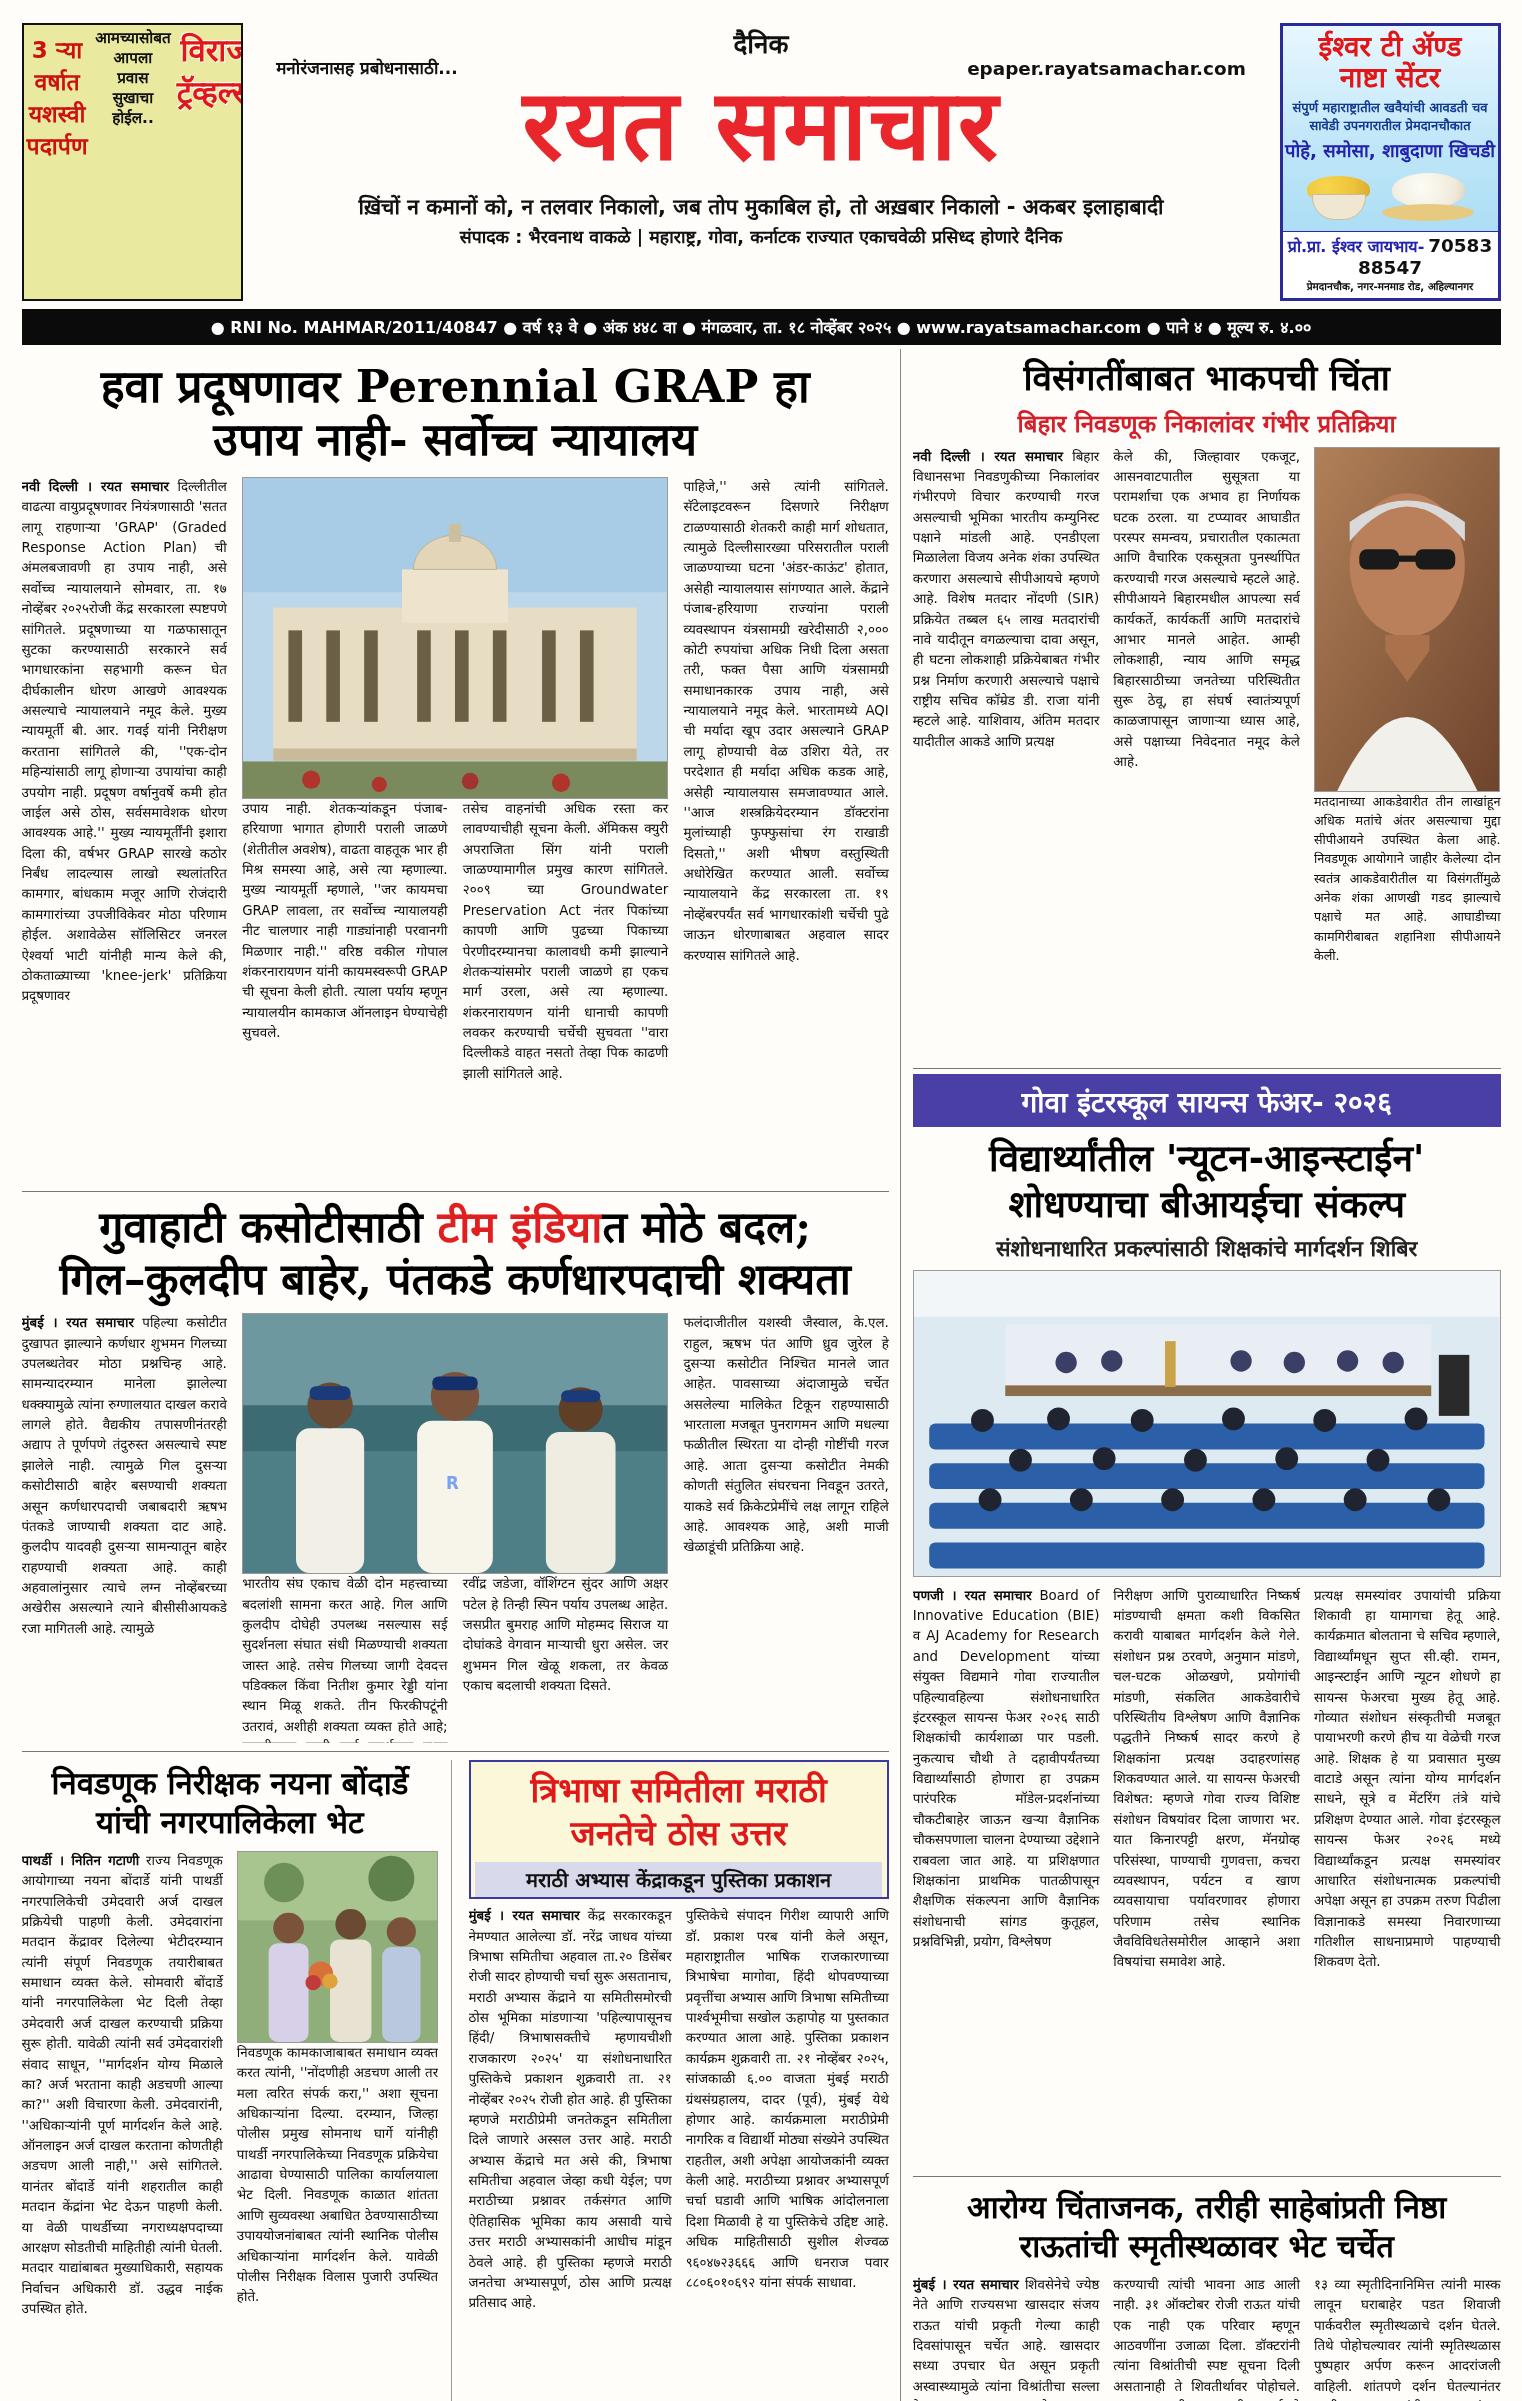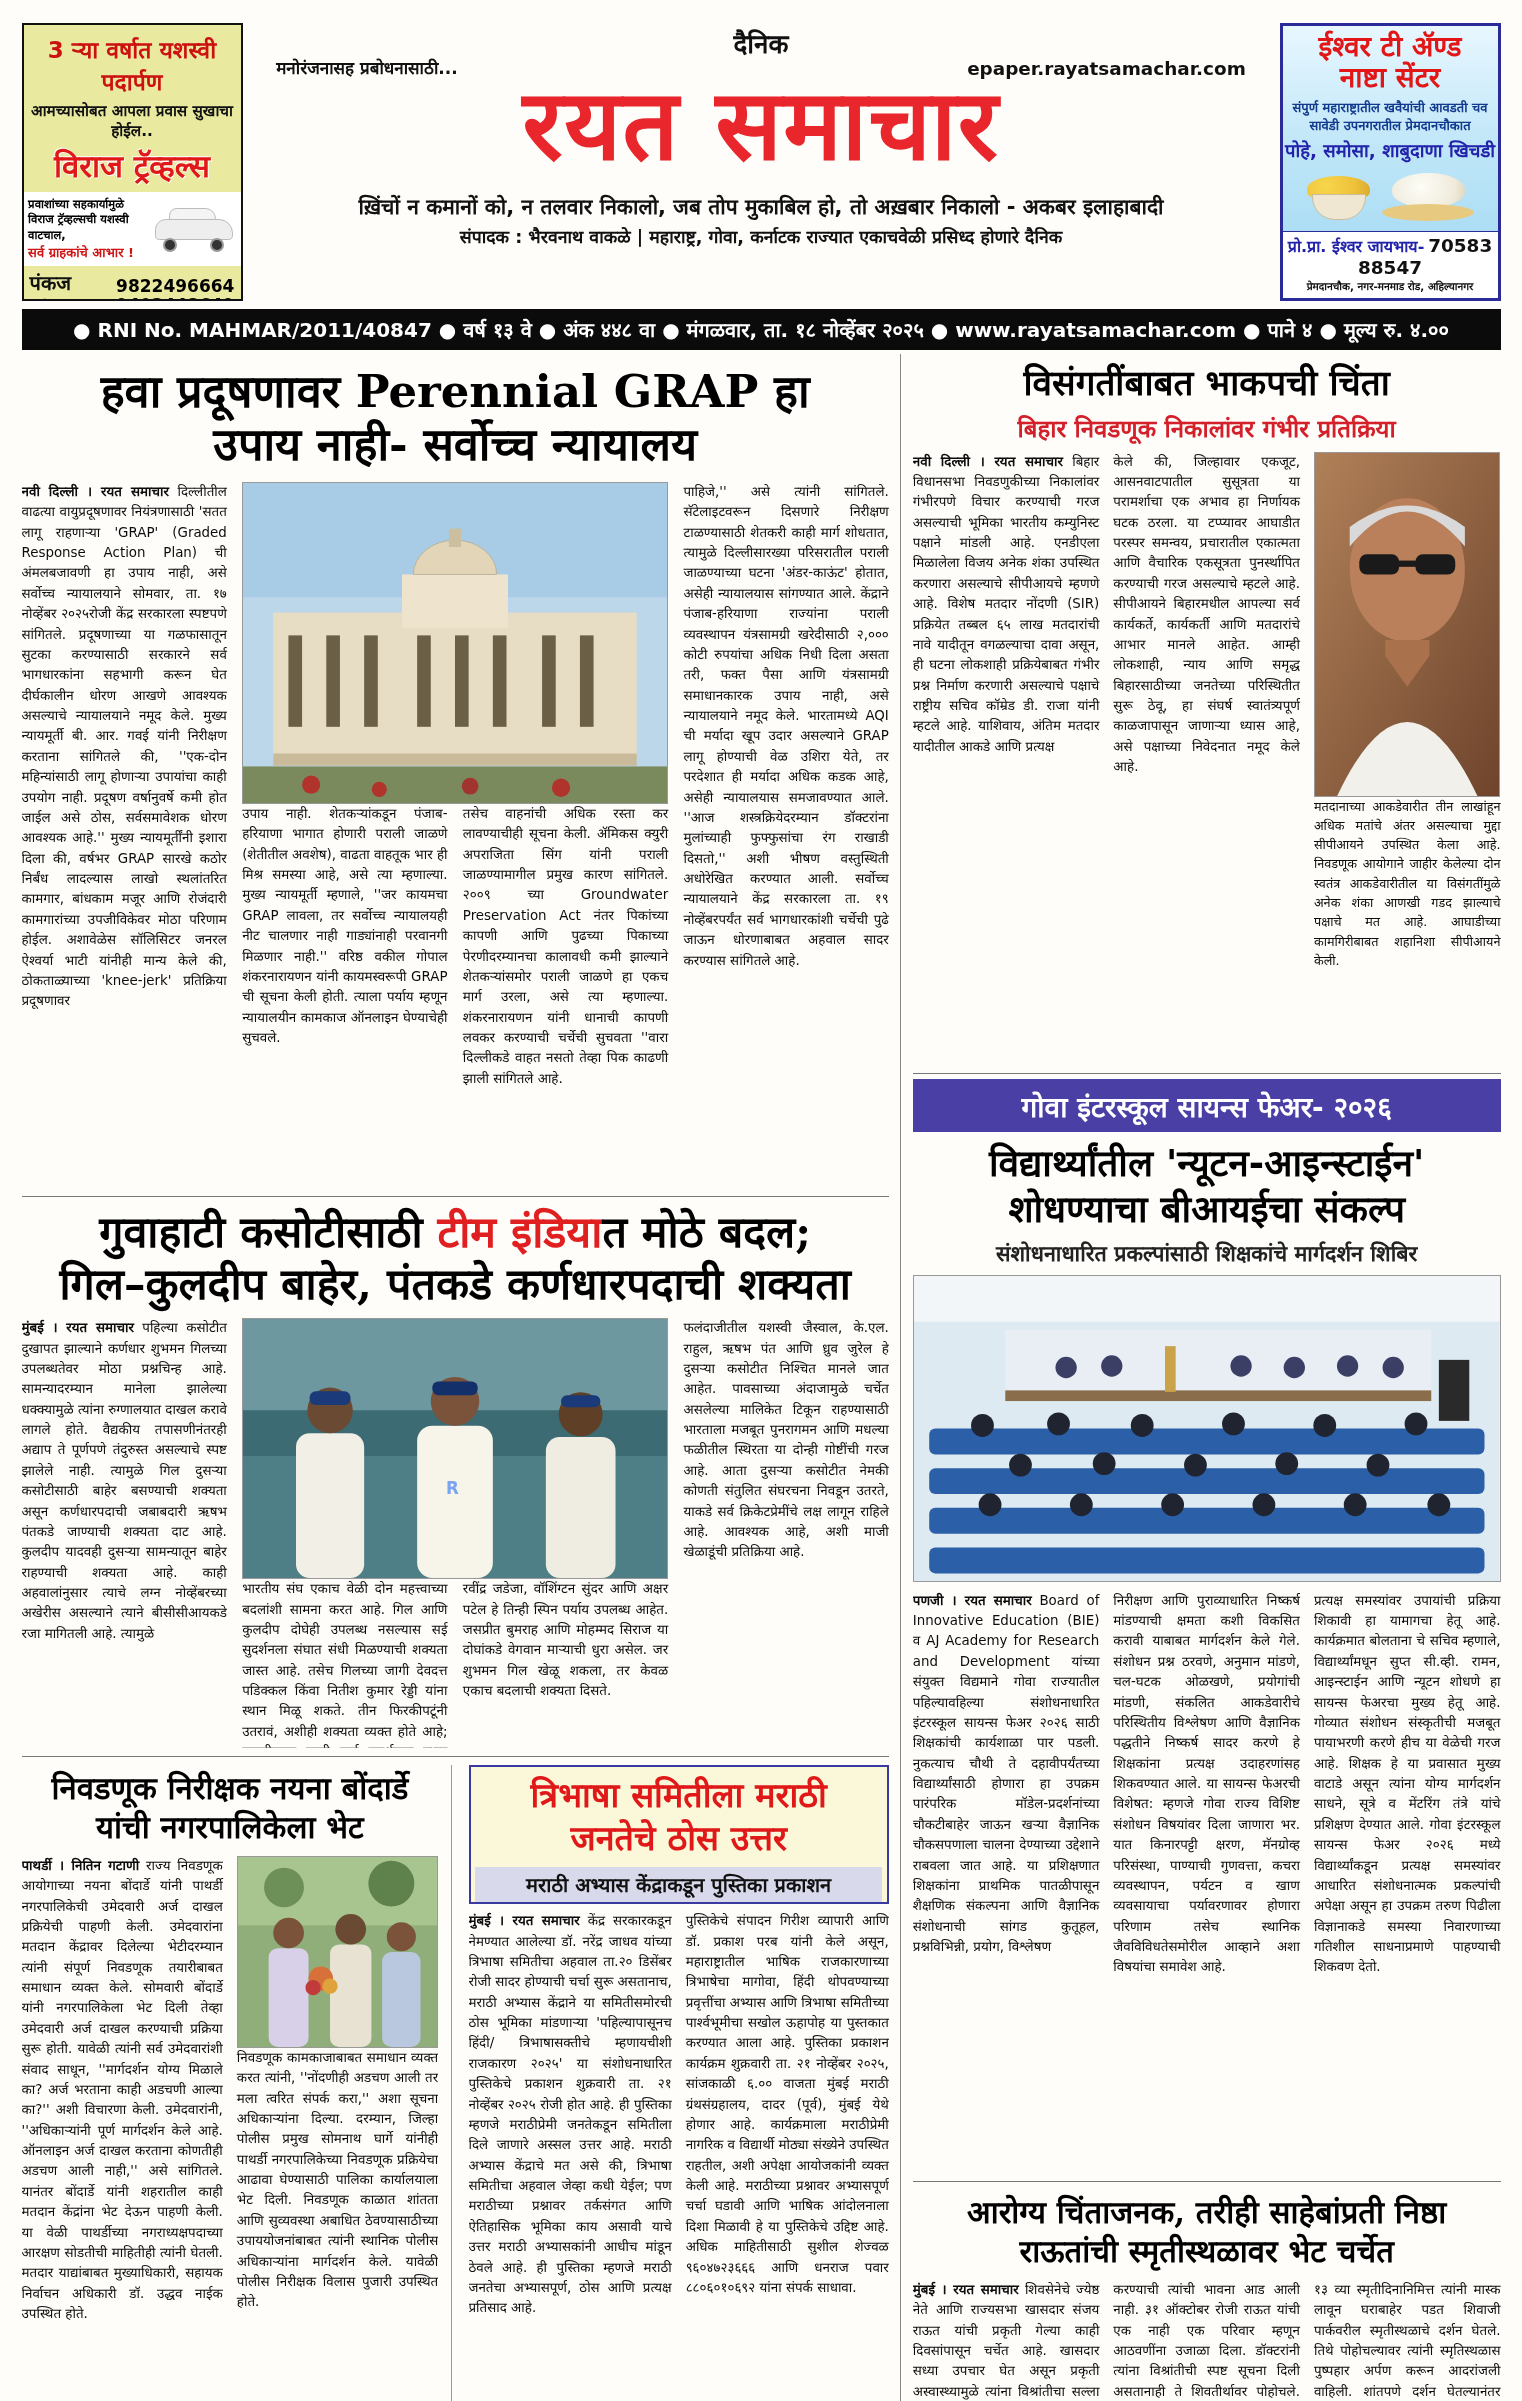--- a/index.html
+++ b/index.html
@@ -1,21 +1,21 @@
 <!DOCTYPE html>
 <html style="font-size:12.3px"><head>
 <meta charset="utf-8">
 <style>
   * { margin:0; padding:0; box-sizing:border-box; }
   body { background:#777; font-family:"DejaVu Sans", sans-serif; }
   .page { width:1522px; height:2401px; background:#fffdfa; margin:0 auto; position:relative; overflow:hidden; padding:23px 21.5px 0 21.5px; }
 
   
   .header { display:grid; grid-template-columns:221px 1fr 221px; gap:10.7px; height:278px; }
-  .ad-left { border:2.3px solid #111; background:#e9e9a0; display:flex; flex-direction:column; overflow:hidden; }
+  .ad-left { border:2.3px solid #111; background:#e9e9a0; display:flex; flex-direction:row; overflow:hidden; }
   .ad-left .t1 { color:#cc1111; font-weight:bold; font-size:23px; text-align:center; padding:7.7px 3.1px 1.5px; }
   .ad-left .t2 { color:#111; font-weight:bold; font-size:15.3px; text-align:center; padding:1.5px 4.6px; }
   .ad-left .t3 { color:#e01818; font-weight:bold; font-size:31px; text-align:center; text-shadow:0.8px 0.8px 0 #fff, -0.8px -0.8px 0 #fff; padding:3.1px 1.5px 6.1px; }
   .ad-left .mid { background:#fff; display:flex; align-items:center; gap:3.1px; padding:4.6px; flex:1; }
   .ad-left .mid .txt { font-size:11.5px; font-weight:bold; line-height:1.35; }
   .ad-left .mid .txt .red { color:#d01414; font-size:13px; }
   .car { width:84px; height:49px; position:relative; flex:none; }
   .car .bodyc { position:absolute; left:3.1px; right:3.1px; top:14px; height:21.5px; background:#eee; border-radius:10.7px 14px 4.6px 4.6px; border:0.8px solid #bbb; }
   .car .cab { position:absolute; left:17px; right:20px; top:3.1px; height:15.3px; background:#f4f4f4; border:0.8px solid #bbb; border-radius:7.7px 10.7px 0 0; }
   .car .w1,.car .w2 { position:absolute; bottom:1.5px; width:14px; height:14px; background:#333; border-radius:50%; border:2.3px solid #999; }
@@ -43,21 +43,21 @@
   .bowl .f { position:absolute; top:1.5px; left:1.5px; right:1.5px; height:26px; background:radial-gradient(circle at 30% 40%, #f7d64b, #eec23a 60%, #d9a92e); border-radius:50% 50% 40% 40%; }
   .plate { width:92px; height:48px; position:relative; }
   .plate .p { position:absolute; bottom:0; left:0; right:0; height:17px; background:#e7c980; border-radius:50%; }
   .plate .r { position:absolute; top:0; left:9.2px; right:9.2px; height:34px; background:radial-gradient(circle at 40% 40%, #fdfdf6, #efeadb 70%, #ddd2b8); border-radius:50% 50% 45% 45%; }
   .ad-right .strip { background:#fff; border-top:1.5px solid #2a2a99; padding:3.1px 3.1px 4.6px; }
   .ad-right .strip .nm { color:#2222aa; font-weight:bold; font-size:16px; display:inline; }
   .ad-right .strip .ph { color:#111; font-weight:bold; font-size:18.4px; display:inline; }
   .ad-right .strip .adr { color:#111; font-size:10.4px; font-weight:bold; margin-top:1.5px; }
 
   
-  .infobar { background:#0b0b0b; color:#fff; text-align:center; font-size:20px; font-weight:bold; padding:7px 0; margin-top:7.7px; }
+  .infobar { background:#0b0b0b; color:#fff; text-align:center; font-size:16px; font-weight:bold; padding:7px 0; margin-top:7.7px; }
 
   
   .content { display:grid; grid-template-columns:879px 1fr; column-gap:12.3px; margin-top:4.6px; }
   .leftcol { border-right:1.5px solid #888; padding-right:10.7px; }
 
   article .dl { font-weight:bold; }
   .bodytext { font-size:13.4px; line-height:1.52; text-align:justify; color:#0c0c0c; }
   .bodytext p { text-indent:0; }
 
   

